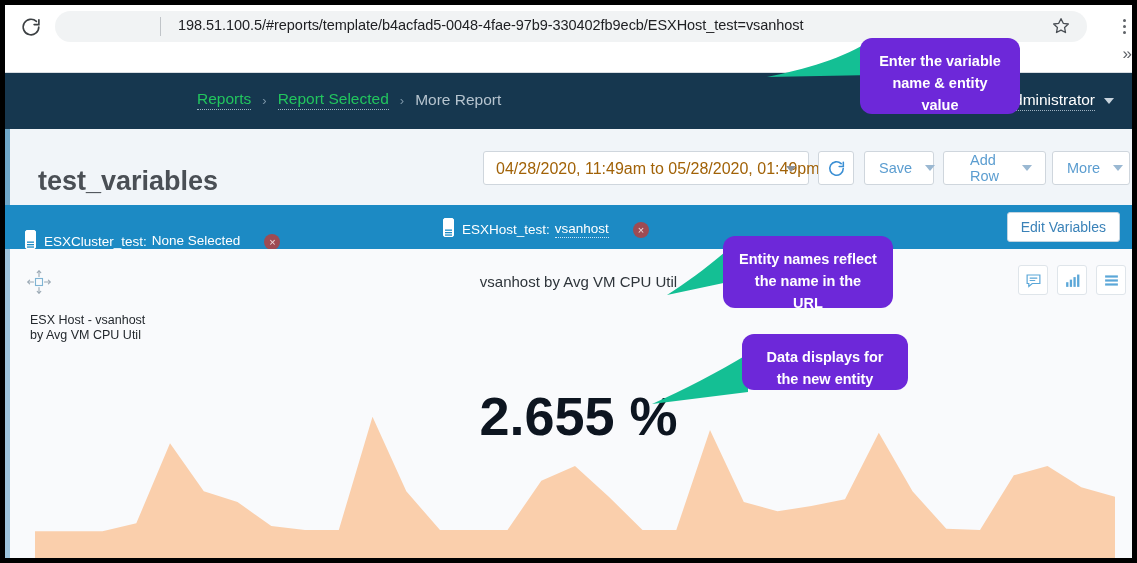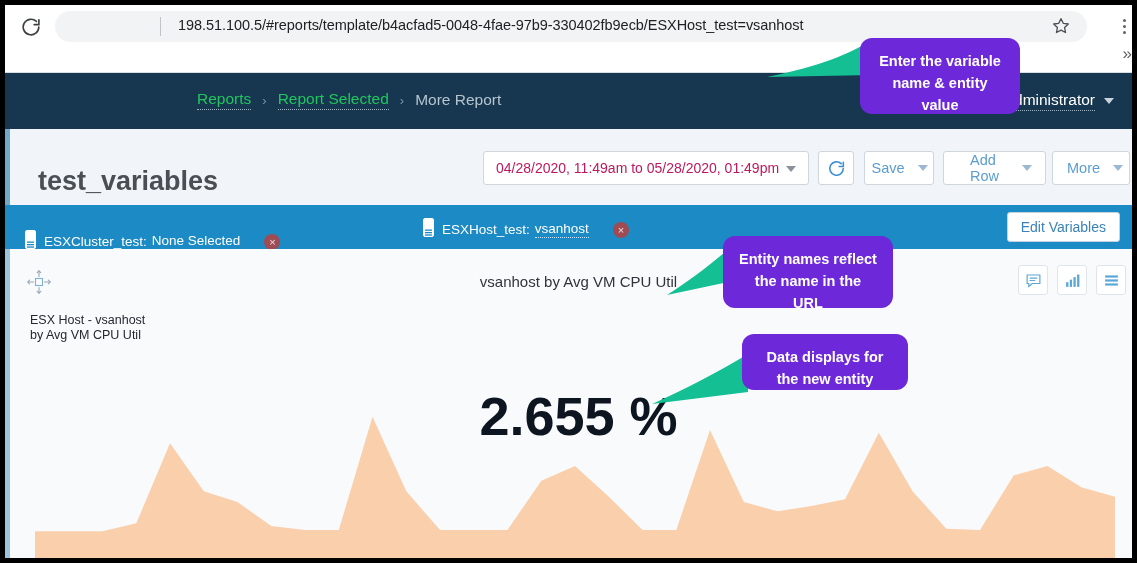--- a/index.html
+++ b/index.html
@@ -155,21 +155,21 @@
     width: 326px; height: 34px;
     background: #ffffff;
     border: 1px solid #cfd6dd;
     border-radius: 3px;
     box-sizing: border-box;
     cursor: pointer;
   }
   .daterange .txt {
     position: absolute;
     left: 12px; top: 8px;
-    font-size: 14px; color: #be185d;
+    font-size: 16px; color: #a16207;
     white-space: nowrap;
   }
   .daterange .dd {
     position: absolute;
     right: 12px; top: 14px;
     width: 0; height: 0;
     border-left: 5px solid transparent;
     border-right: 5px solid transparent;
     border-top: 6px solid #8a9199;
   }
@@ -200,39 +200,39 @@
     padding-left: 14px;
   }
   .tb-btn .dd {
     width: 0; height: 0;
     border-left: 5px solid transparent;
     border-right: 5px solid transparent;
     border-top: 6px solid #9ab8d2;
     margin-left: 13px;
     margin-right: 13px;
   }
-  #btn-save { left: 859px; width: 70px; justify-content: center; }
+  #btn-save { left: 859px; width: 70px; }
   #btn-addrow { left: 938px; width: 103px; padding-left: 12px; }
   #btn-more { left: 1047px; width: 78px; }
 
   
   .var-bar {
     position: absolute;
     left: 0; top: 200px;
     width: 1137px; height: 44px;
     background: #1c8ac4;
   }
   .var-item {
     position: absolute;
     top: 13px;
     display: flex; align-items: center;
     white-space: nowrap;
   }
   #var-0 { left: 20px; margin-top: 12px; }
-  #var-1 { left: 418px; }
+  #var-1 { left: 438px; }
   .server-icon { margin-right: 8px; display: block; }
   .var-name { font-size: 13.5px; color: #ffffff; }
   .var-value {
     font-size: 13.5px; color: #ffffff;
     border-bottom: 1px dotted #cde4f3;
     padding-bottom: 1px;
     margin-left: 5px;
     cursor: pointer;
   }
   .var-remove {

